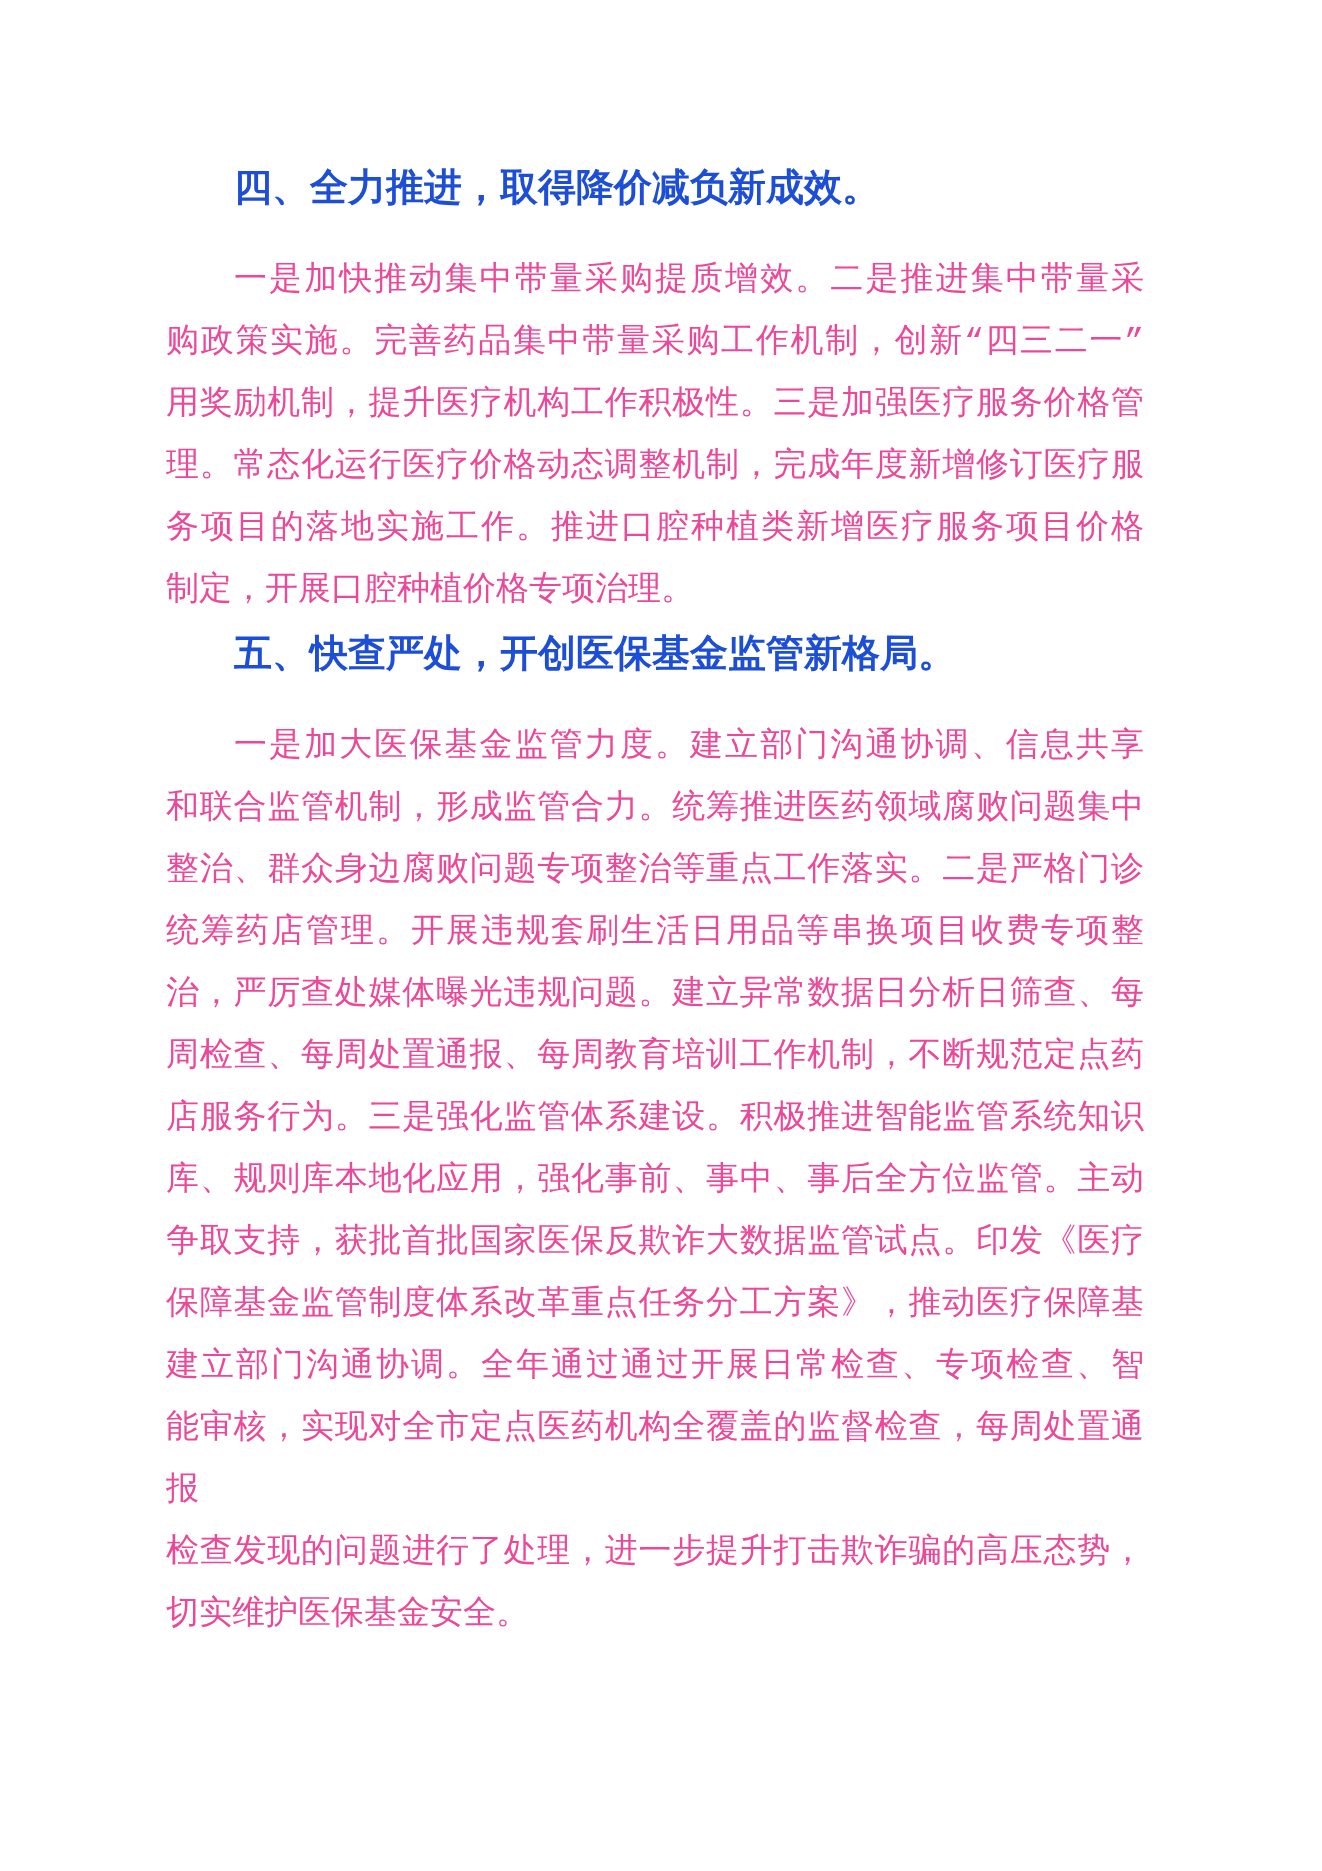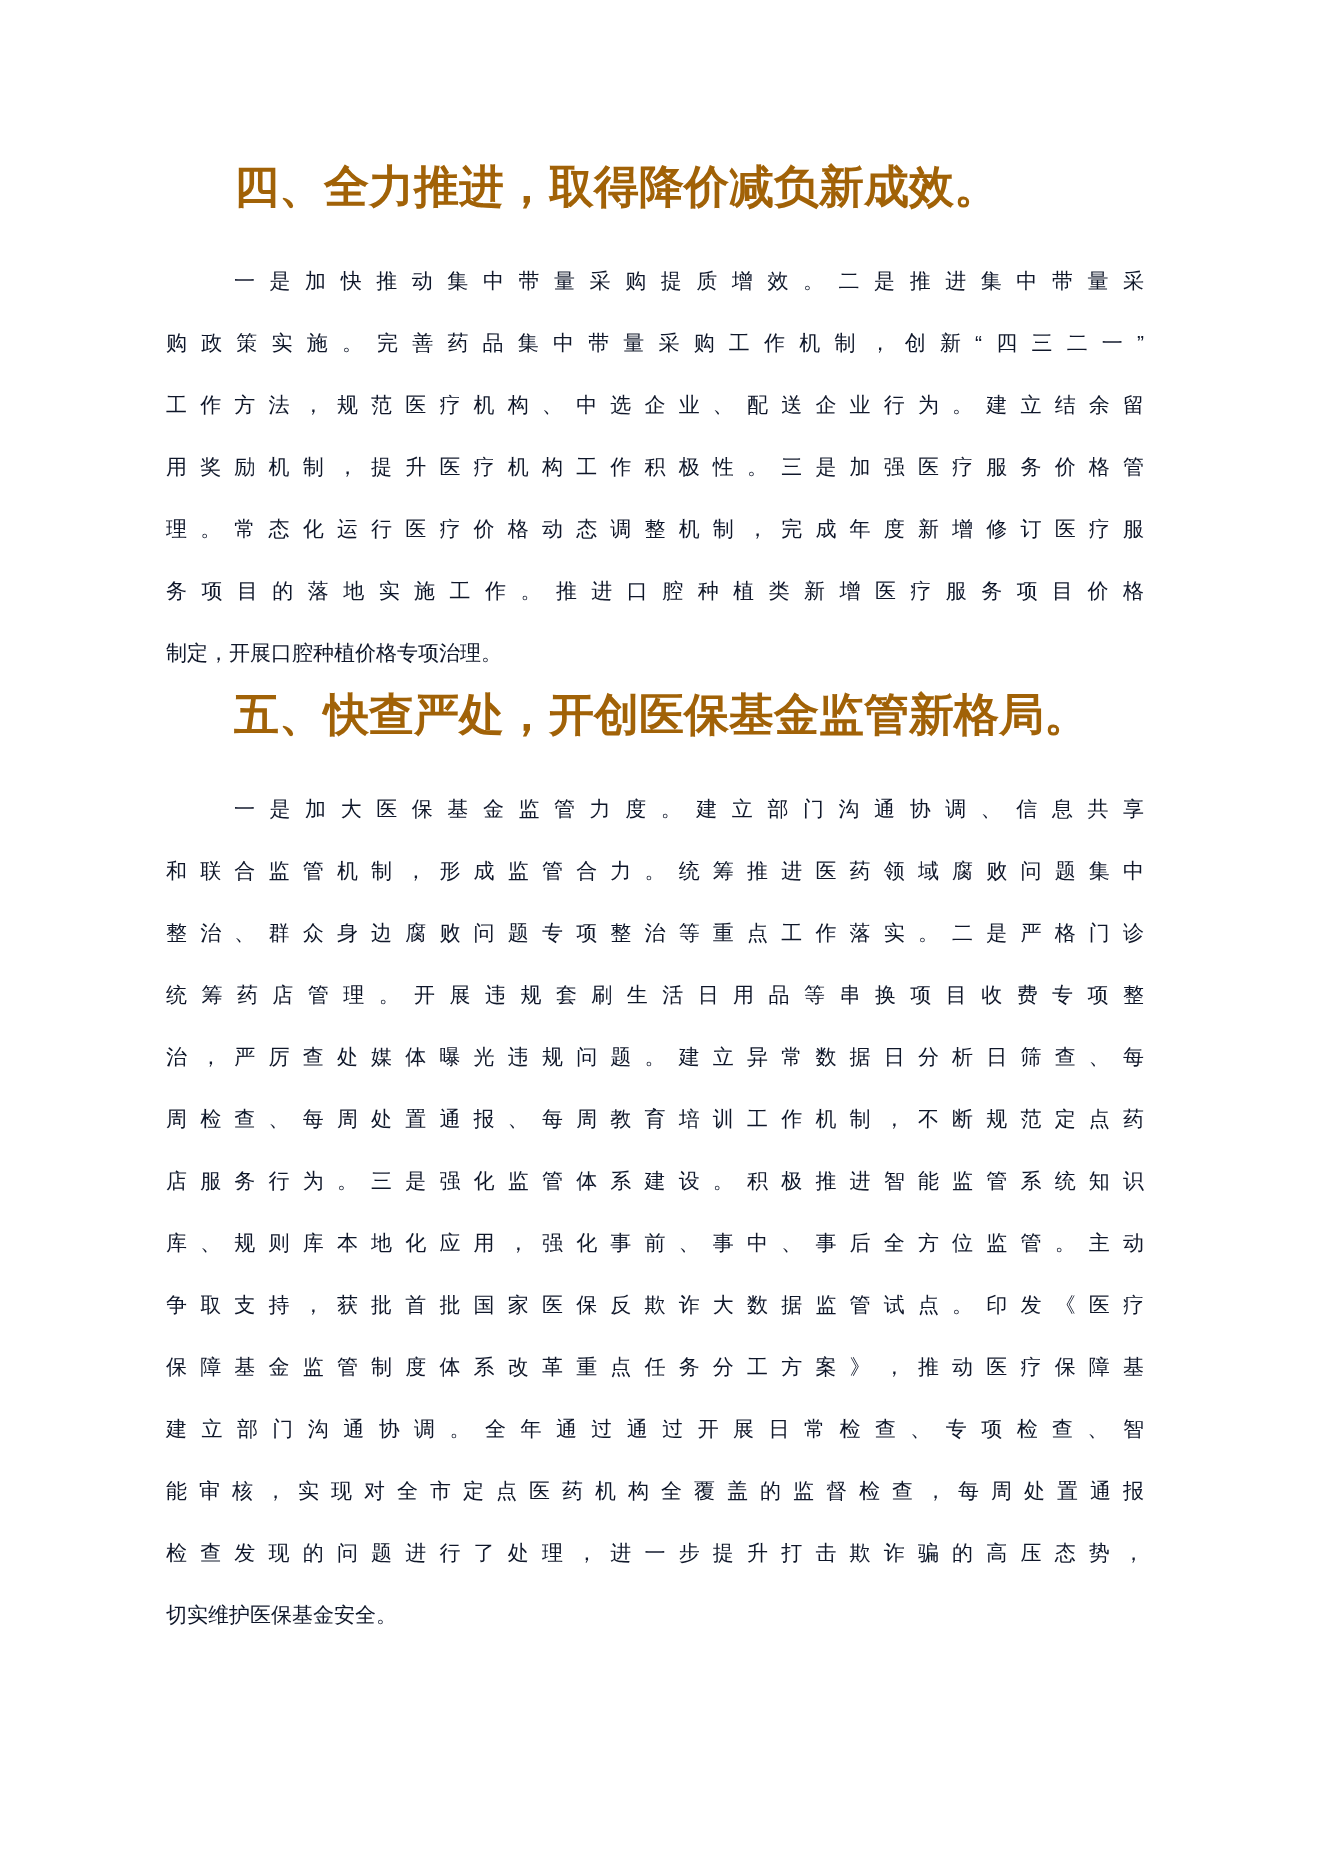--- a/index.html
+++ b/index.html
@@ -13,35 +13,35 @@
     height: 1871px;
     background: #ffffff;
     box-sizing: border-box;
     padding: 156px 178px 0 166px;
     overflow: hidden;
     color: #1a1a1a;
   }
   .heading {
     font-family: "Liberation Sans", "DejaVu Sans", sans-serif;
     font-weight: 700;
-    font-size: 45px;
+    font-size: 38px;
     line-height: 62px;
-    color: #a16207;
+    color: #1d4ed8;
     margin: 0 0 32px 0;
     text-indent: 68px;
     white-space: nowrap;
   }
   .para {
     margin: 0 0 0 0;
   }
   .ln {
-    font-family: Liberation Sans, sans-serif;
-    font-size: 21px;
+    font-family: Liberation Mono, monospace;
+    font-size: 33px;
     line-height: 62px;
-    color: #0f172a;
+    color: #ec4899;
     text-align: justify;
     text-align-last: justify;
     text-justify: inter-character;
   }
   .ln.first {
     text-indent: 68px;
   }
   .ln.last {
     text-align: right;
     text-align-last: left;
@@ -50,21 +50,20 @@
 </head>
 <body>
 
 <div class="page">
 
   <h2 class="heading">四、全力推进，取得降价减负新成效。</h2>
 
   <div class="para">
     <div class="ln first">一是加快推动集中带量采购提质增效。二是推进集中带量采</div>
     <div class="ln">购政策实施。完善药品集中带量采购工作机制，创新“四三二一”</div>
-    <div class="ln">工作方法，规范医疗机构、中选企业、配送企业行为。建立结余留</div>
     <div class="ln">用奖励机制，提升医疗机构工作积极性。三是加强医疗服务价格管</div>
     <div class="ln">理。常态化运行医疗价格动态调整机制，完成年度新增修订医疗服</div>
     <div class="ln">务项目的落地实施工作。推进口腔种植类新增医疗服务项目价格</div>
     <div class="ln last">制定，开展口腔种植价格专项治理。</div>
   </div>
 
   <h2 class="heading">五、快查严处，开创医保基金监管新格局。</h2>
 
   <div class="para">
     <div class="ln first">一是加大医保基金监管力度。建立部门沟通协调、信息共享</div>

